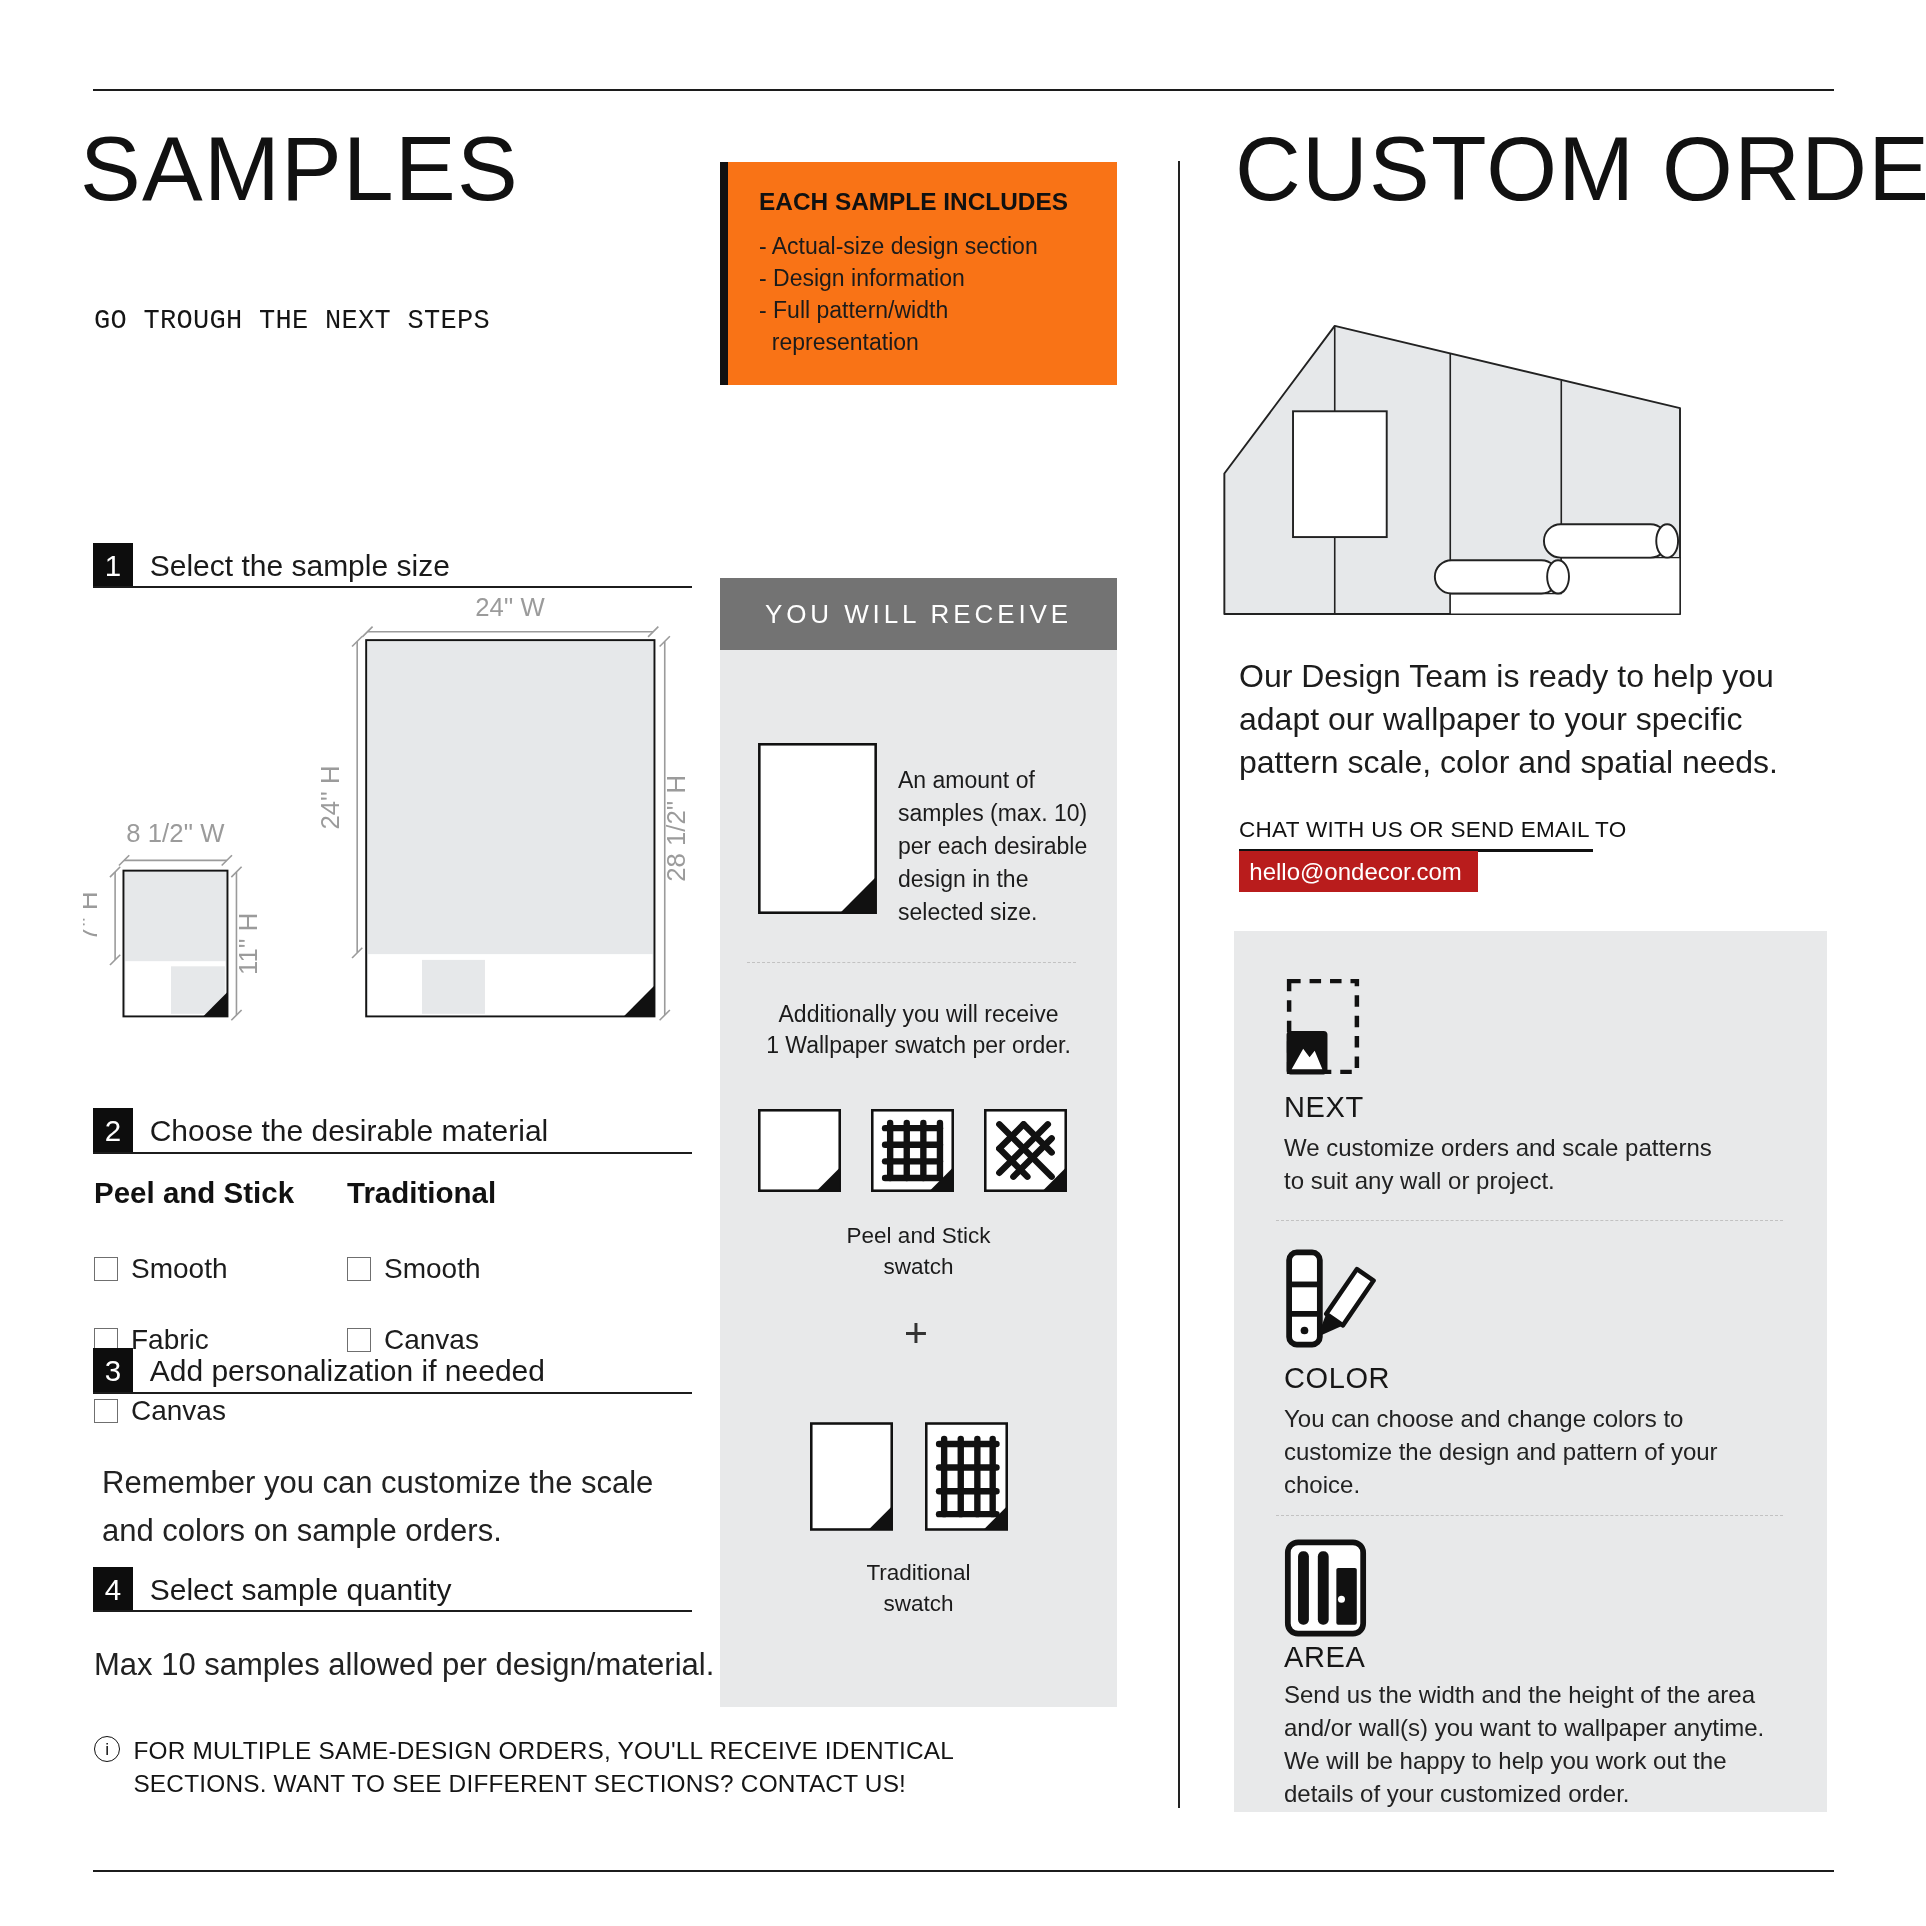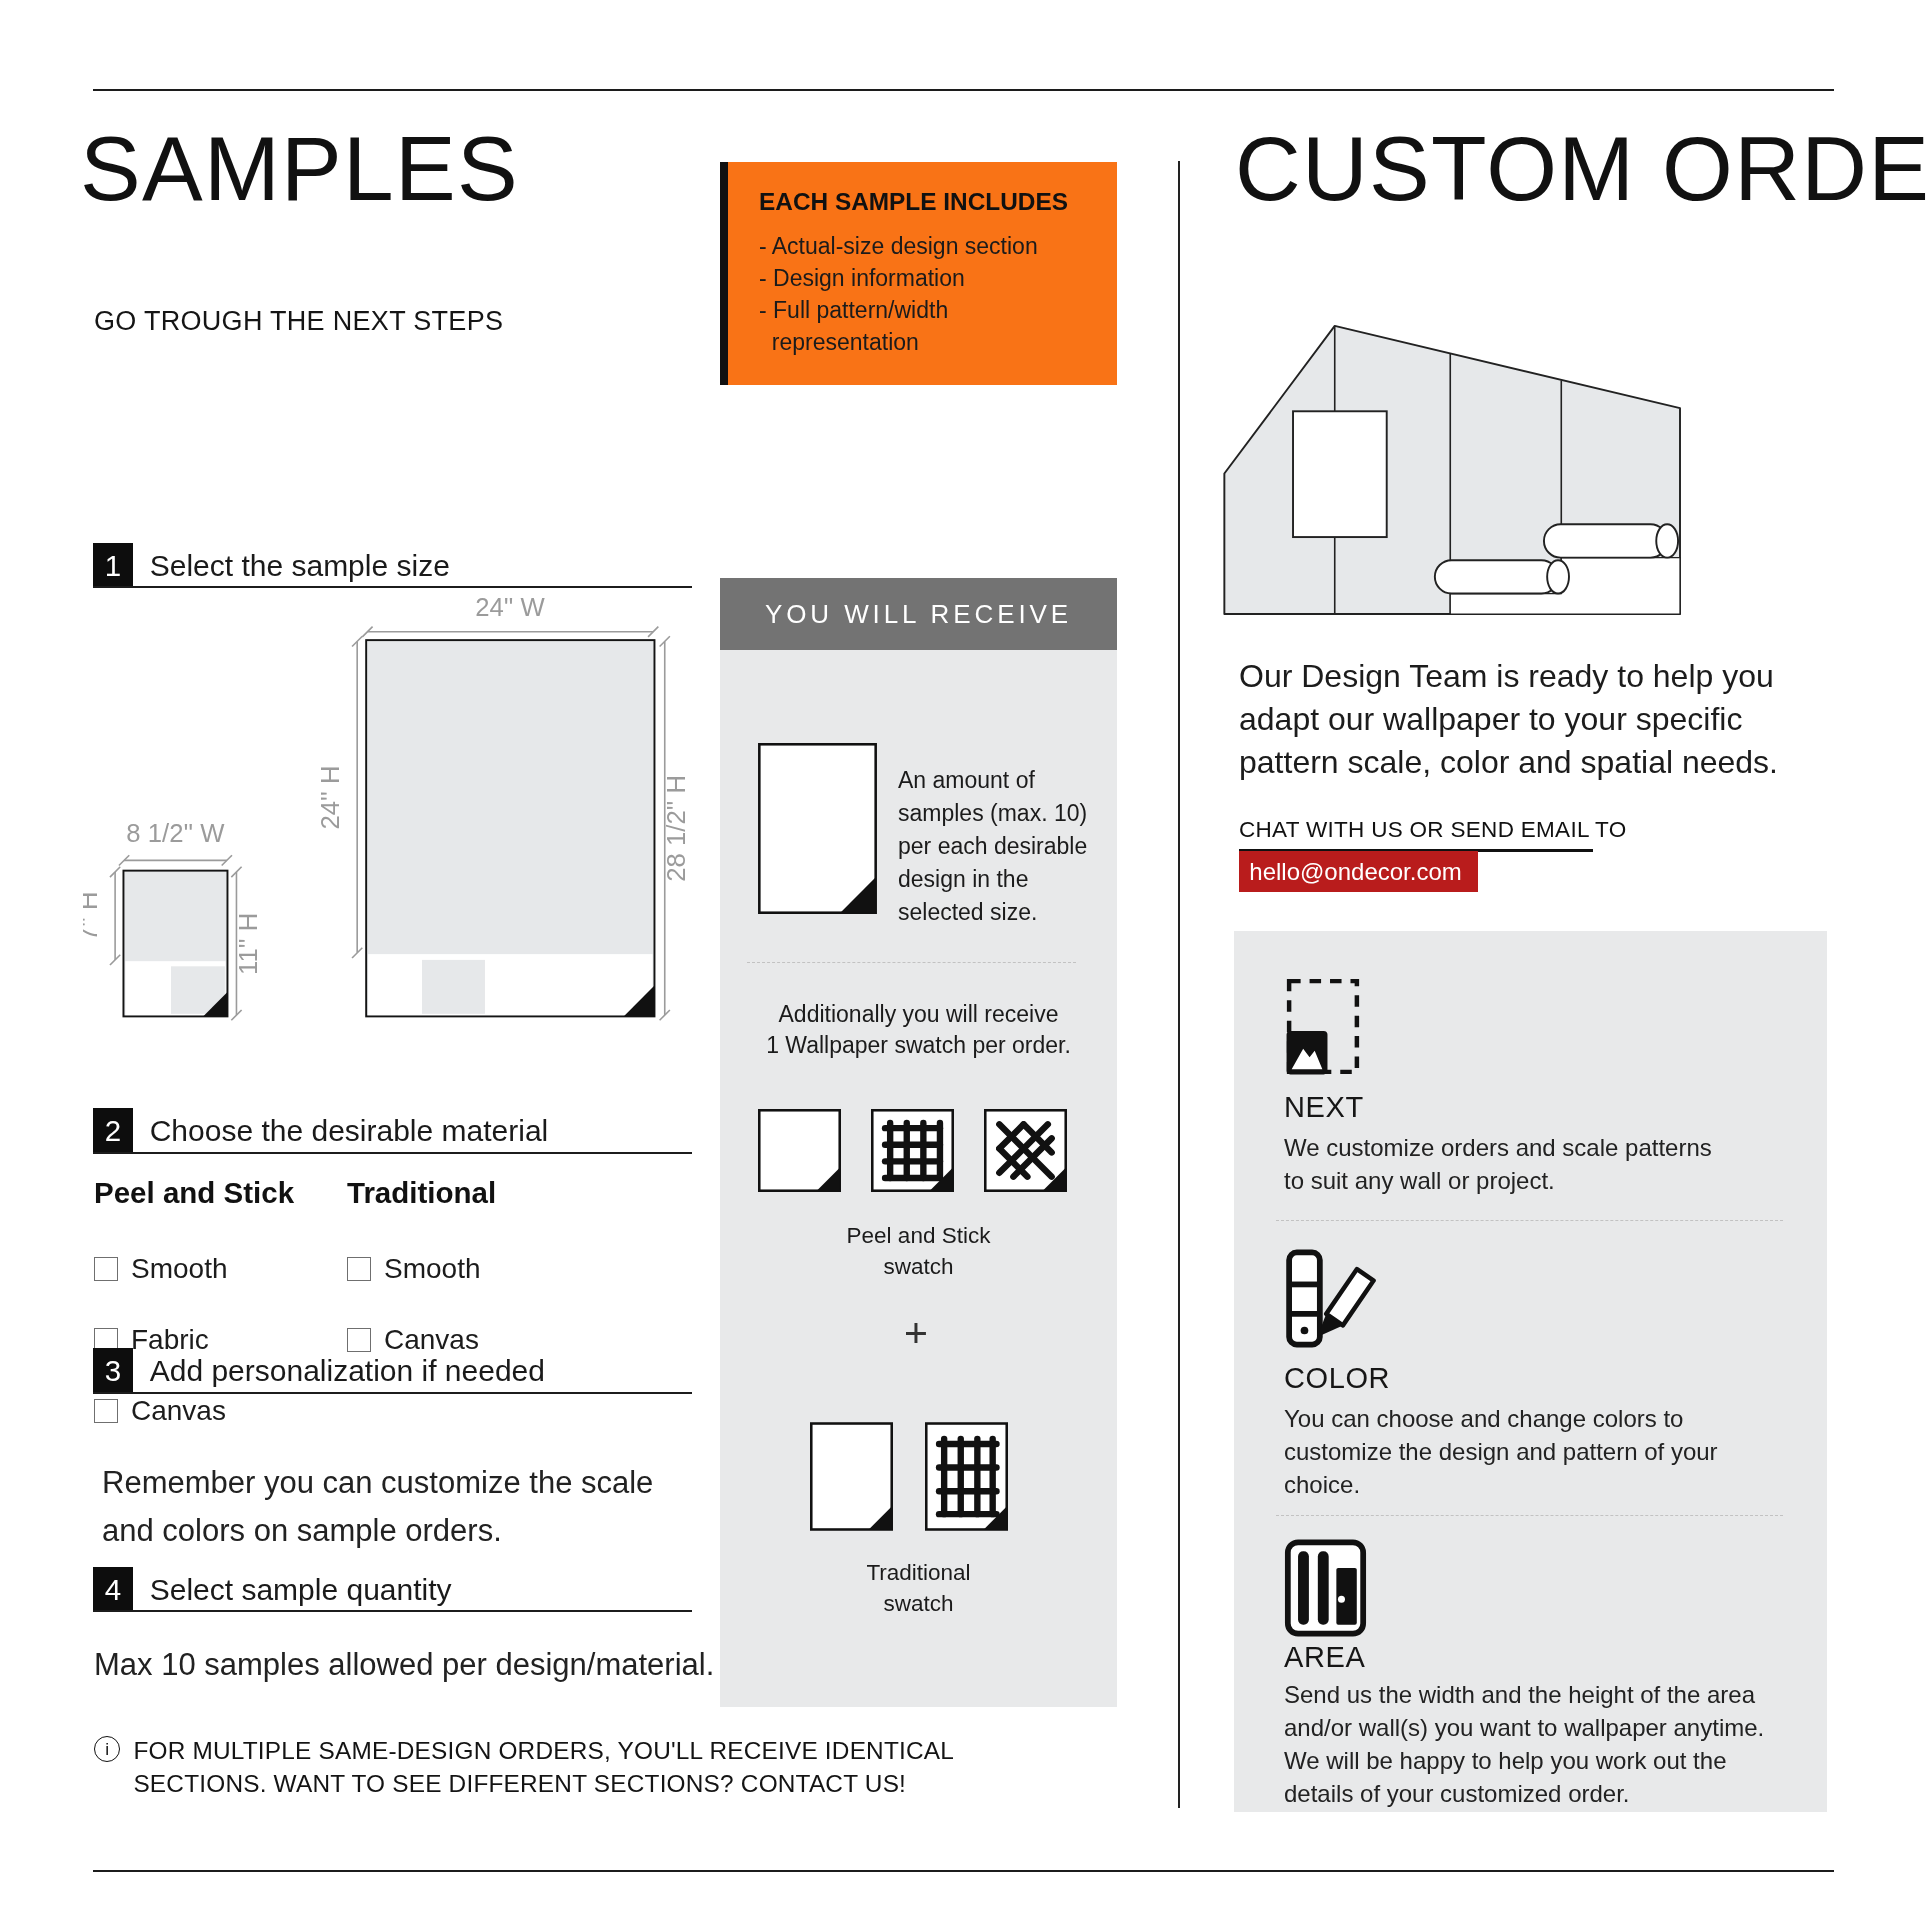--- a/index.html
+++ b/index.html
@@ -1,21 +1,21 @@
 <!DOCTYPE html>
 <html style="font-size:10.3px"><head>
 <meta charset="utf-8">
 <style>
   html,body{margin:0;padding:0;}
   body{width:1926px;height:1926px;position:relative;background:#ffffff;
        font-family:"Liberation Sans", sans-serif;color:#161616;overflow:hidden;}
   .abs{position:absolute;}
   .rule{background:#1c1c1c;height:1.9px;}
   .title{font-size:91px;font-weight:400;letter-spacing:1.3px;color:#111;white-space:nowrap;}
-  .subtitle div{font-size:27px;line-height:39px;letter-spacing:0.3px;font-weight:400;color:#151515;white-space:pre;}
+  .subtitle div{font-size:27px;line-height:39px;letter-spacing:0.3px;font-weight:400;color:#151515;white-space:pre;font-family:Liberation Mono, monospace;}
   
   .inc-box{background:#f97316;border-left:8.3px solid #111;box-sizing:border-box;padding:26px 22px 19px 31px;}
   .inc-title{font-size:24.4px;font-weight:700;margin-bottom:14px;color:#111;}
   .inc-item{font-size:23px;line-height:32px;font-weight:400;color:#1b1b1b;white-space:pre;}
   
   .step{display:flex;align-items:center;}
   .stepnum{width:40px;height:45px;background:#0d0d0d;color:#fff;font-size:29.5px;
            display:flex;align-items:center;justify-content:center;flex:0 0 auto;}
   .steplabel{margin-left:16.7px;font-size:30px;color:#1a1a1a;white-space:nowrap;}
   

